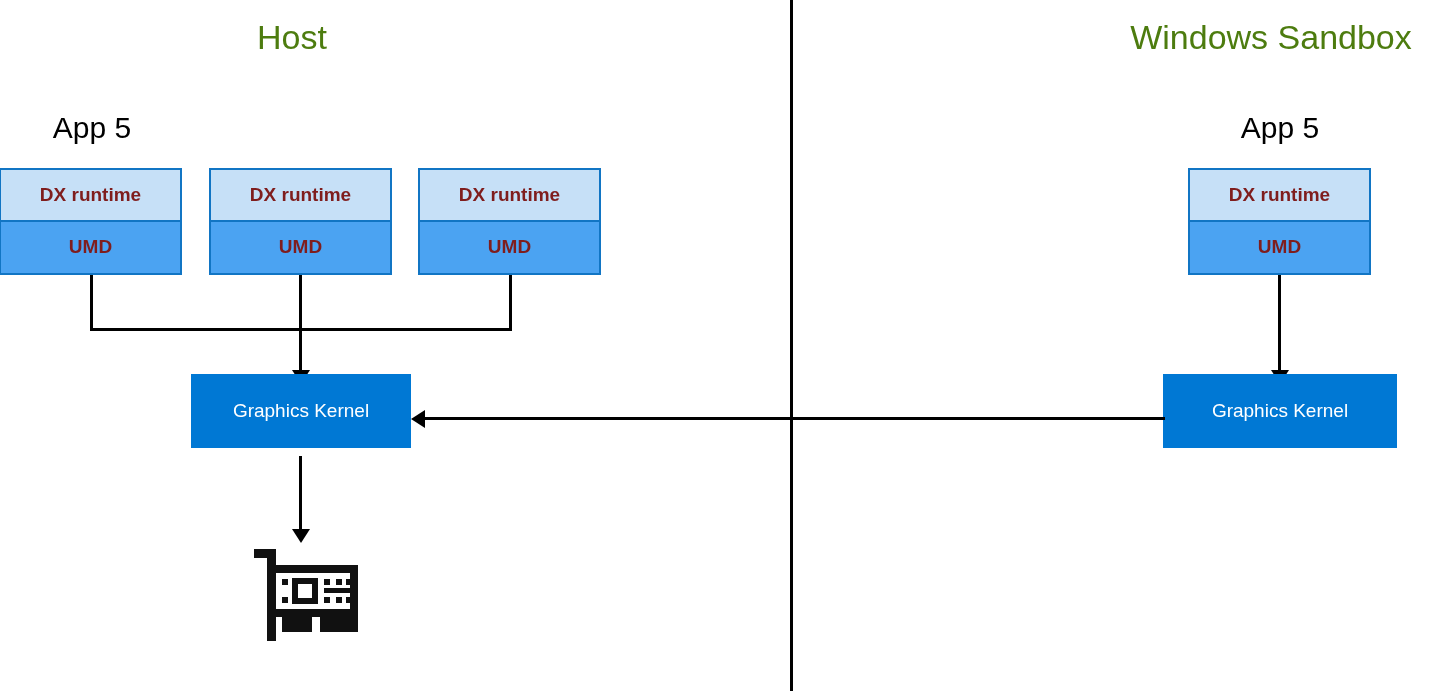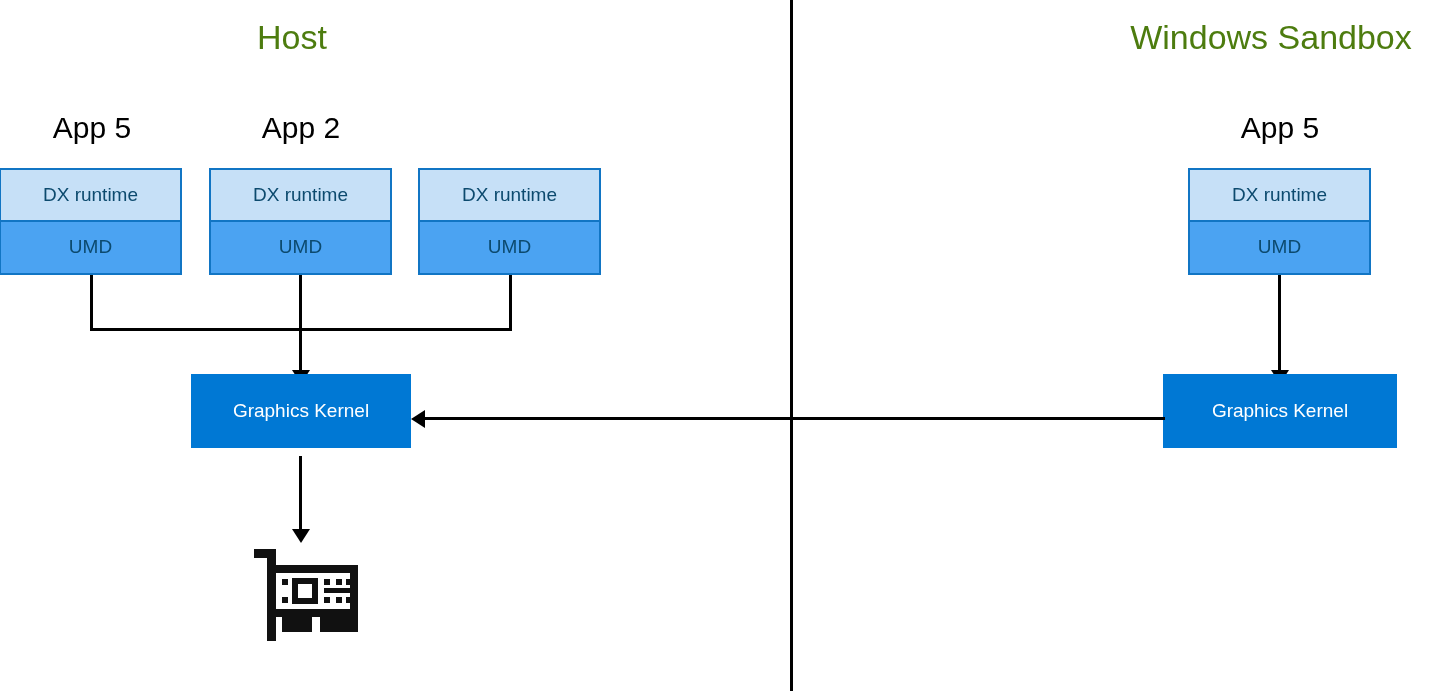--- a/index.html
+++ b/index.html
@@ -63,22 +63,23 @@
     border: 2px solid #1175C4;
     display: flex;
     flex-direction: column;
   }
   .app-box .cell {
     flex: 1 1 50%;
     display: flex;
     align-items: center;
     justify-content: center;
     font-size: 19px;
-    color: #0c4a6e;
+    color: #7f1d1d;
     box-sizing: border-box;
+    font-weight: bold;
   }
   .app-box .cell-runtime {
     background: #C6E0F7;
     border-bottom: 2px solid #1175C4;
   }
   .app-box .cell-umd {
     background: #4BA3F2;
   }
 
   
@@ -131,21 +132,20 @@
   <div class="section-title" id="title-sandbox">Windows Sandbox</div>
 
   <div id="divider"></div>
 
   <div class="app-label" style="left:0px;">App 5</div>
   <div class="app-box" id="app-1-box" style="left:-1px;">
     <div class="cell cell-runtime">DX runtime</div>
     <div class="cell cell-umd">UMD</div>
   </div>
 
-  <div class="app-label" style="left:209px;">App 2</div>
   <div class="app-box" id="app-2-box" style="left:209px;">
     <div class="cell cell-runtime">DX runtime</div>
     <div class="cell cell-umd">UMD</div>
   </div>
 
   <div class="app-box" id="app-3-box" style="left:418px;">
     <div class="cell cell-runtime">DX runtime</div>
     <div class="cell cell-umd">UMD</div>
   </div>
 

